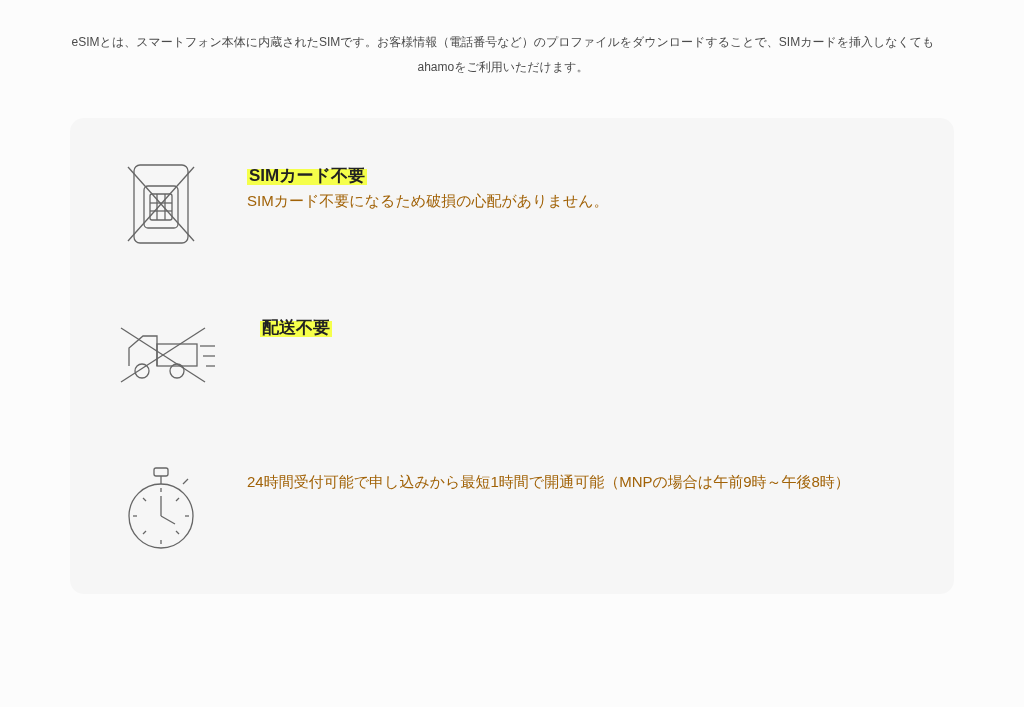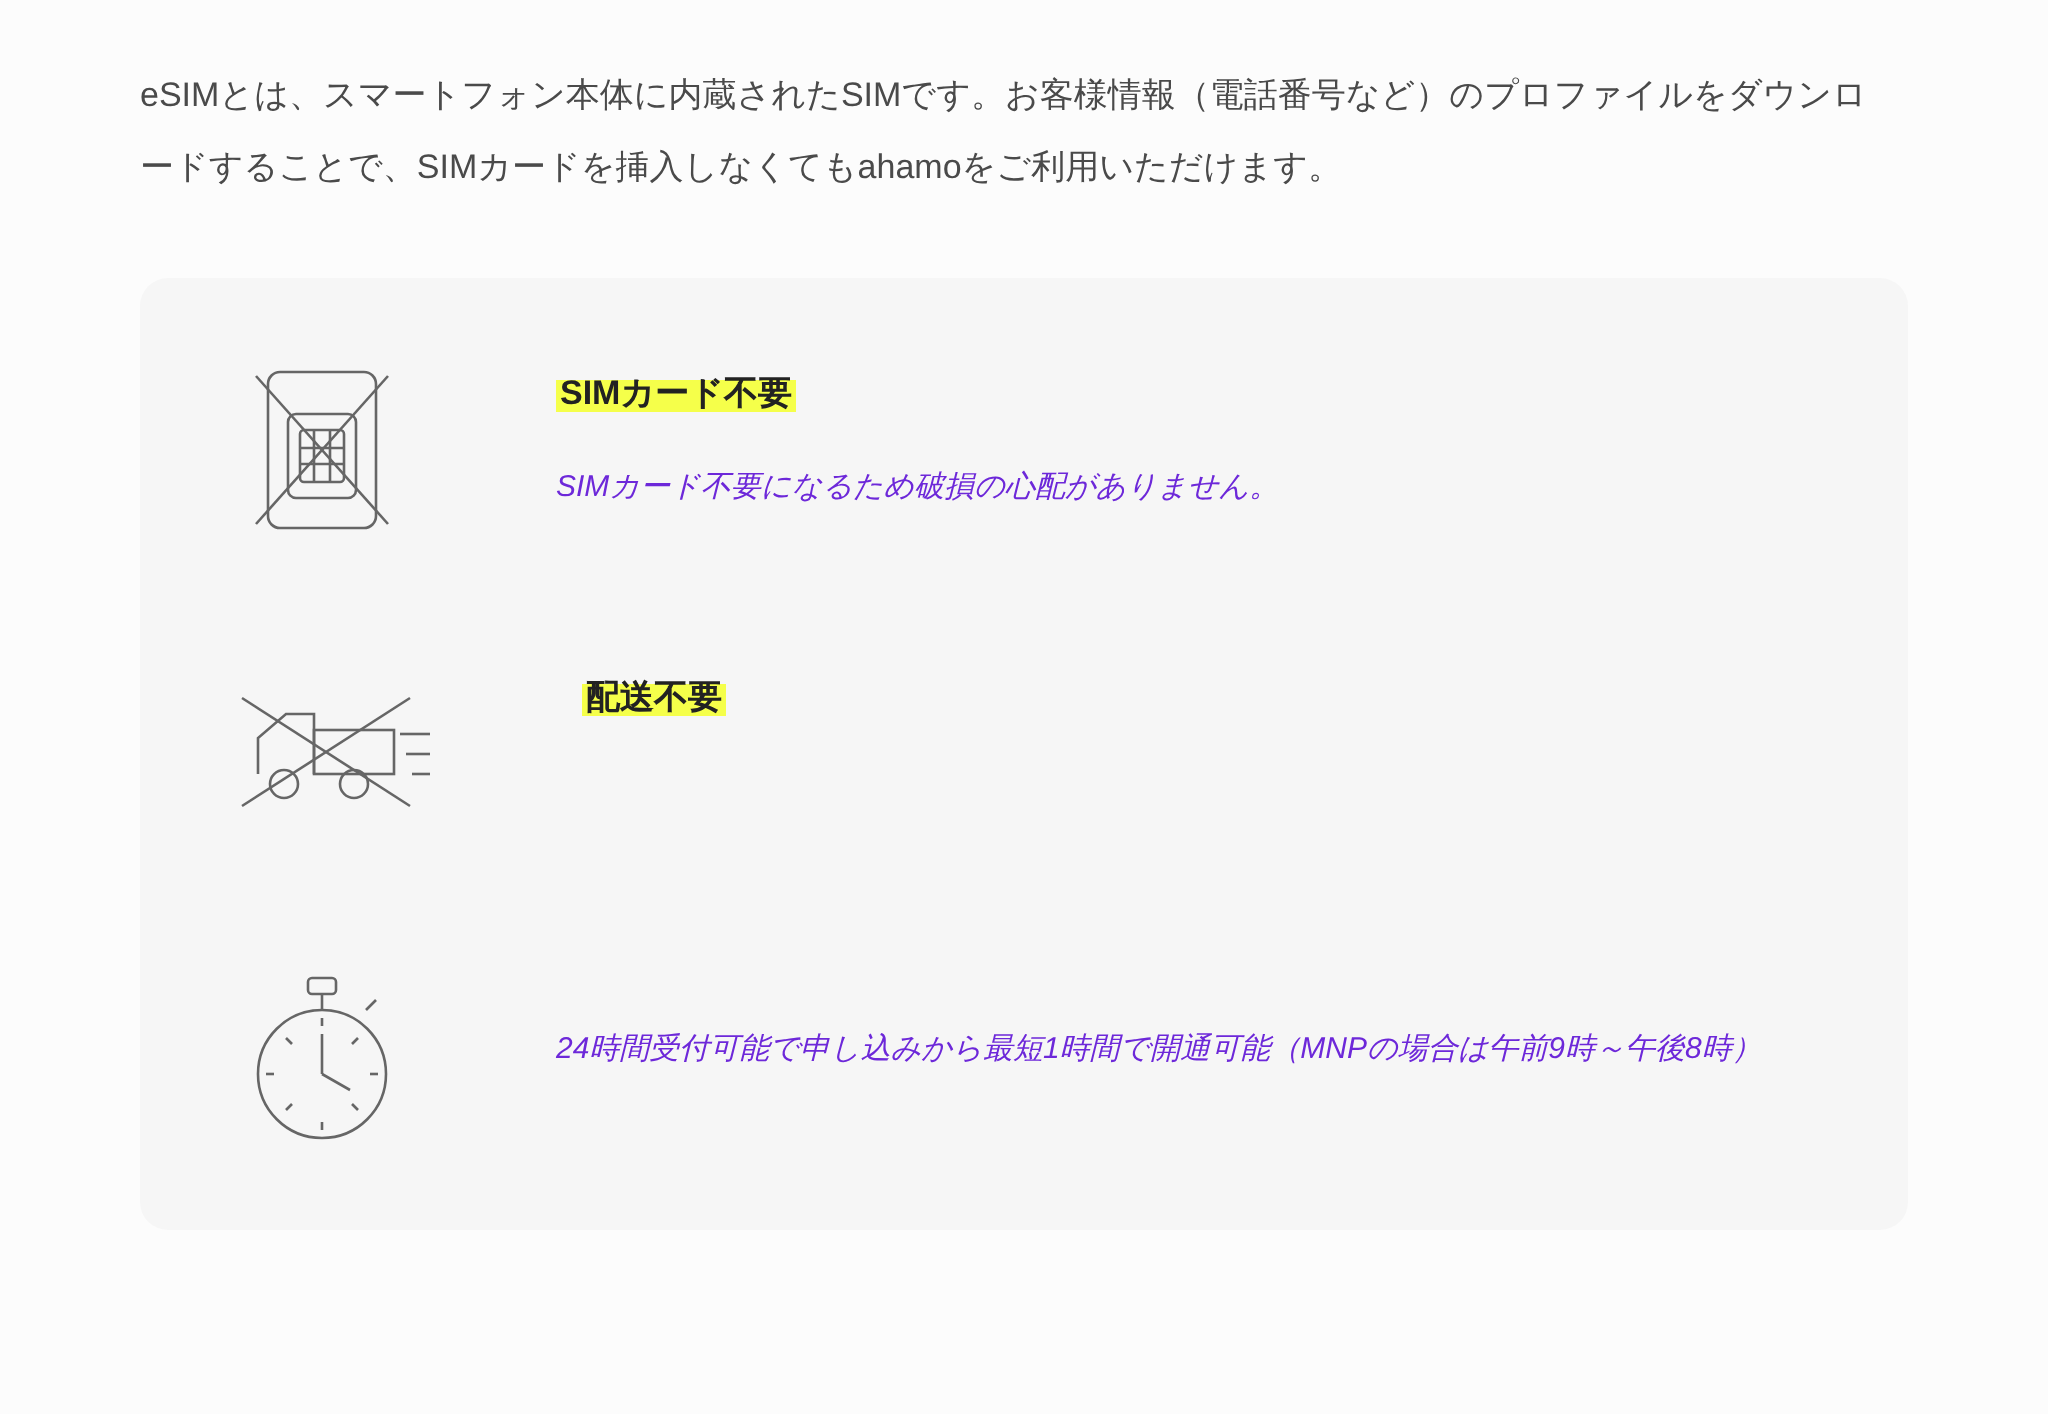--- a/index.html
+++ b/index.html
@@ -6,59 +6,58 @@
     body {
       font-family: -apple-system, BlinkMacSystemFont, "Segoe UI", "Hiragino Kaku Gothic ProN", "Hiragino Sans", Meiryo, sans-serif;
       background: #fcfcfc;
       color: #333;
       width: 1024px;
       height: 707px;
       overflow: hidden;
     }
     .intro {
       padding: 30px 88px 38px 70px;
-      font-size: 17px;
+      font-size: 12px;
       line-height: 2.1;
       color: #4a4a4a;
+      text-align: center;
     }
     .card {
       margin: 0 70px;
       background: #f6f6f6;
       border-radius: 14px;
       padding: 40px 55px 40px 45px;
     }
     .feature {
       display: flex;
       align-items: flex-start;
-      gap: 71px;
+      gap: 40px;
       margin-bottom: 60px;
     }
     .feature:last-child { margin-bottom: 0; }
     .icon-wrap {
       flex: 0 0 92px;
       height: 92px;
       display: flex;
       align-items: center;
       justify-content: center;
     }
     .text-wrap { flex: 1; padding-top: 6px; }
     .feature-title {
       display: inline;
       font-weight: 700;
       font-size: 17px;
       color: #222;
       background: linear-gradient(transparent 20%, #f5ff4a 20%, #f5ff4a 95%, transparent 95%);
       padding: 1px 2px;
     }
     .feature-desc {
-      margin-top: 22px;
       font-size: 15px;
       line-height: 1.9;
-      color: #6d28d9;
-      font-style: italic;
+      color: #a16207;
     }
     svg { stroke: #666; fill: none; stroke-width: 1.3; }
   </style>
 </head>
 <body>
 
 <p class="intro">eSIMとは、スマートフォン本体に内蔵されたSIMです。お客様情報（電話番号など）のプロファイルをダウンロードすることで、SIMカードを挿入しなくてもahamoをご利用いただけます。</p>
 
 <div class="card">
 

